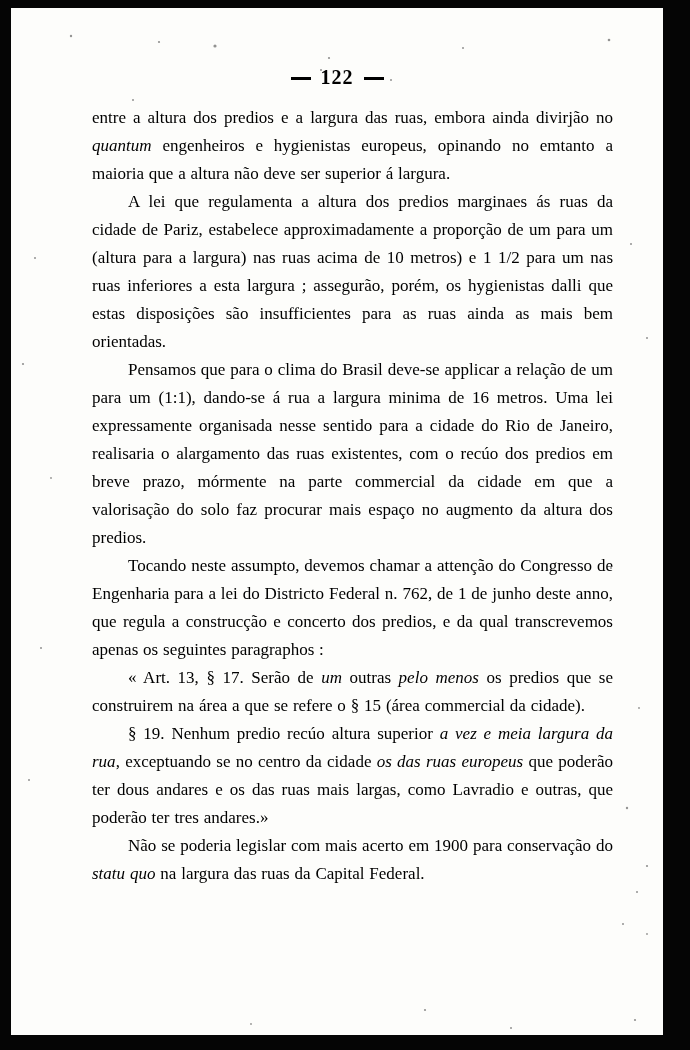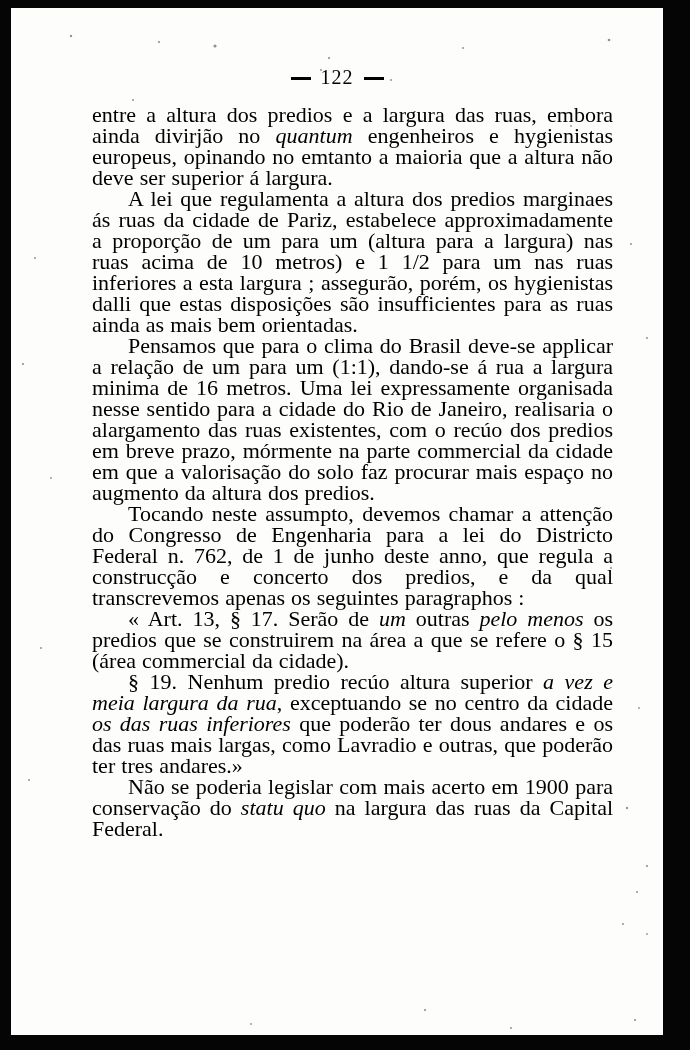--- a/index.html
+++ b/index.html
@@ -44,42 +44,42 @@
     opacity: 0.5;
   }
 
   #page-number {
     position: absolute;
     left: 0;
     top: 58px;
     width: 652px;
     text-align: center;
     font-size: 20px;
-    font-weight: normal;
+    font-weight: bold;
     letter-spacing: 1px;
     color: #0b0b0b;
     font-family: "Liberation Serif", serif;
   }
   #page-number .dash {
     display: inline-block;
     vertical-align: 0.22em;
     width: 20px;
     height: 3px;
     background: #0b0b0b;
   }
   #page-number .dash.left { margin-right: 10px; }
   #page-number .dash.right { margin-left: 10px; }
 
   #body-text {
     position: absolute;
     left: 81px;
     top: 96px;
     width: 521px;
-    font-size: 22px;
-    line-height: 21px;
+    font-size: 17px;
+    line-height: 28px;
     color: #101010;
     text-align: justify;
     text-justify: inter-word;
     -webkit-font-smoothing: none;
   }
 
   #body-text p {
     margin: 0;
     text-indent: 36px;
     word-spacing: 0.6px;
@@ -145,19 +145,19 @@
 
       <p><span>A lei que regulamenta a altura dos predios marginaes ás ruas da cidade de Pariz, estabelece approximadamente a proporção de um para um (altura para a largura) nas ruas acima de 10 metros) e 1 1/2 para um nas ruas inferiores a esta largura ; assegurão, porém, os hygienistas dalli que estas disposições são insufficientes para as ruas ainda as mais bem orientadas.</span></p>
 
       <p><span>Pensamos que para o clima do Brasil deve-se applicar a relação de um para um (1:1), dando-se á rua a largura minima de 16 metros. Uma lei expressamente organisada nesse sentido para a cidade do Rio de Janeiro, realisaria o alargamento das ruas existentes, com o recúo dos predios em breve prazo, mórmente na parte commercial da cidade em que a valorisação do solo faz procurar mais espaço no augmento da altura dos predios.</span></p>
 
 
       <p><span>Tocando neste assumpto, devemos chamar a attenção do Congresso de Engenharia para a lei do Districto Federal n. 762, de 1 de junho deste anno, que regula a construcção e concerto dos predios, e da qual transcrevemos apenas os seguintes paragraphos :</span></p>
 
       <p><b>« Art. 13, § 17.</b><span> Serão de </span><i>um</i><span> outras </span><i>pelo menos</i><span> os predios que se construirem na área a que se refere o § 15 (área commercial da cidade).</span></p>
 
-      <p><b>§ 19.</b><span> Nenhum predio recúo altura superior </span><i>a vez e meia largura da rua</i><span>, exceptuando se no centro da cidade </span><i>os das ruas inferiores</i><span> que poderão ter dous andares e os das ruas mais largas, como Lavradio e outras, que poderão ter tres andares.»</span></p>
+      <p><b>§ 19.</b><span> Nenhum predio recúo altura superior </span><i>a vez e meia largura da rua</i><span>, exceptuando se no centro da cidade </span><i>os das ruas europeus</i><span> que poderão ter dous andares e os das ruas mais largas, como Lavradio e outras, que poderão ter tres andares.»</span></p>
 
       <p><span>Não se poderia legislar com mais acerto em 1900 para conservação do </span><i>statu quo</i><span> na largura das ruas da Capital Federal.</span></p>
 
     </div>
   </div>
 </div>
 
 </body></html>

